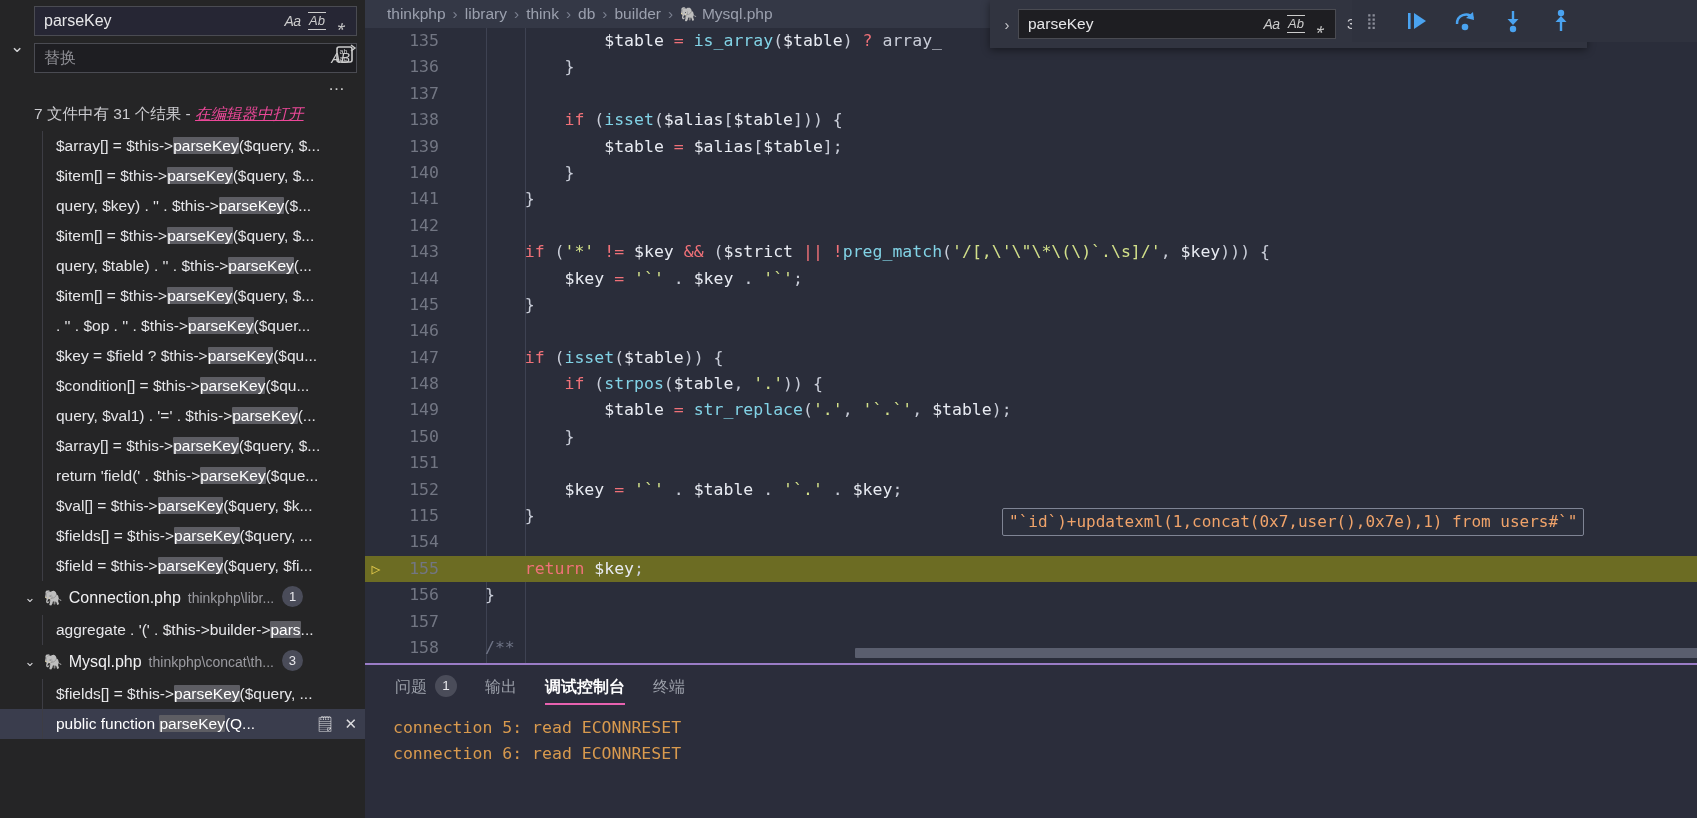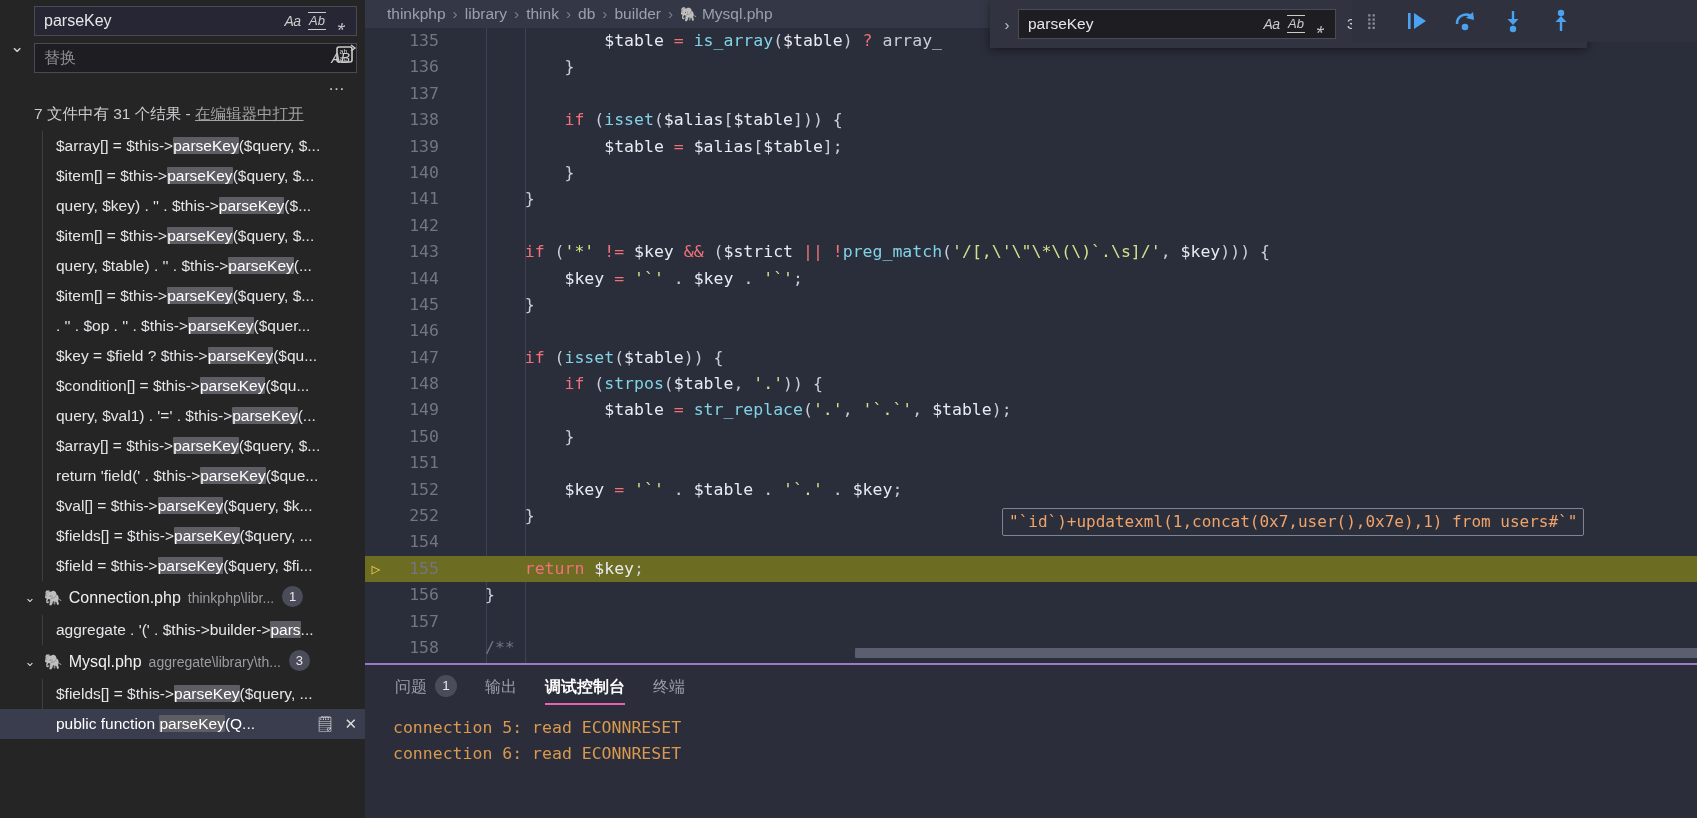--- a/index.html
+++ b/index.html
@@ -52,21 +52,21 @@
   }
   .ellipsis-row {
     text-align: right; padding-right: 10px; height: 17px;
     color: #cccccc; font-size: 17px; line-height: 10px; letter-spacing: 2px;
     cursor: pointer;
   }
   #result-summary {
     margin-left: 26px; margin-right: 8px; padding: 4px 0 2px 0;
     color: #ccccd0; font-size: 15.5px; line-height: 26px;
   }
-  #result-summary .lnk { text-decoration: underline; cursor: pointer; color: #a3a3a3; }
+  #result-summary .lnk { text-decoration: underline; cursor: pointer; color: #ec4899; font-style: italic; }
 
   
   #results { position: relative; margin-top: 2px; }
   .res-line {
     position: relative; height: 30px; line-height: 30px; white-space: nowrap;
     overflow: hidden; color: #e6e6e9; font-size: 15.5px; cursor: pointer;
     padding-left: 56px;
   }
   .res-line .guide {
     position: absolute; left: 42px; top: 0; bottom: 0; width: 1px; background: #3d3d44;
@@ -289,21 +289,21 @@
         <div class="res-line"><span class="guide"></span><span>$key = $field ? $this-&gt;</span><span class="hl">parseKey</span><span>($qu...</span></div>
         <div class="res-line"><span class="guide"></span><span>$condition[] = $this-&gt;</span><span class="hl">parseKey</span><span>($qu...</span></div>
         <div class="res-line"><span class="guide"></span><span>query, $val1) . '=' . $this-&gt;</span><span class="hl">parseKey</span><span>(...</span></div>
         <div class="res-line"><span class="guide"></span><span>$array[] = $this-&gt;</span><span class="hl">parseKey</span><span>($query, $...</span></div>
         <div class="res-line"><span class="guide"></span><span>return 'field(' . $this-&gt;</span><span class="hl">parseKey</span><span>($que...</span></div>
         <div class="res-line"><span class="guide"></span><span>$val[] = $this-&gt;</span><span class="hl">parseKey</span><span>($query, $k...</span></div>
         <div class="res-line"><span class="guide"></span><span>$fields[] = $this-&gt;</span><span class="hl">parseKey</span><span>($query, ...</span></div>
         <div class="res-line"><span class="guide"></span><span>$field = $this-&gt;</span><span class="hl">parseKey</span><span>($query, $fi...</span></div>
         <div class="file-row"><span class="fchev">⌄</span><span class="fico">🐘</span><span class="fname">Connection.php</span><span class="fpath">thinkphp\libr...</span><span class="fbadge">1</span></div>
         <div class="res-line"><span class="guide"></span><span>aggregate . '(' . $this-&gt;builder-&gt;</span><span class="hl">pars</span><span>...</span></div>
-        <div class="file-row"><span class="fchev">⌄</span><span class="fico">🐘</span><span class="fname">Mysql.php</span><span class="fpath">aggregate\library\th...</span><span class="fbadge">3</span></div>
+        <div class="file-row"><span class="fchev">⌄</span><span class="fico">🐘</span><span class="fname">Mysql.php</span><span class="fpath">thinkphp\concat\th...</span><span class="fbadge">3</span></div>
         <div class="res-line"><span class="guide"></span><span>$fields[] = $this-&gt;</span><span class="hl">parseKey</span><span>($query, ...</span></div>
         <div class="res-line selected"><span class="guide"></span><span>public function </span><span class="hl">parseKey</span><span>(Q...</span><span class="row-actions">
             <span class="ra">🗒</span>
             <span class="ra">✕</span>
           </span></div>
       </div>
 
   </div>
 
   <div id="editor-area">
@@ -325,21 +325,21 @@
           <div class="cline"><span class="gut">143</span><span class="code"><span class="punc"> </span><span class="punc"> </span><span class="punc"> </span><span class="punc"> </span><span class="kw">if</span><span class="punc"> </span><span class="punc">(</span><span class="str">'*'</span><span class="punc"> </span><span class="op">!=</span><span class="punc"> </span><span class="var">$key</span><span class="punc"> </span><span class="op">&amp;&amp;</span><span class="punc"> </span><span class="punc">(</span><span class="var">$strict</span><span class="punc"> </span><span class="op">||</span><span class="punc"> </span><span class="op">!</span><span class="fn">preg_match</span><span class="punc">(</span><span class="str">'/[,\'\"\*\(\)`.\s]/'</span><span class="punc">,</span><span class="punc"> </span><span class="var">$key</span><span class="punc">)</span><span class="punc">)</span><span class="punc">)</span><span class="punc"> </span><span class="punc">{</span></span></div>
           <div class="cline"><span class="gut">144</span><span class="code"><span class="punc"> </span><span class="punc"> </span><span class="punc"> </span><span class="punc"> </span><span class="punc"> </span><span class="punc"> </span><span class="punc"> </span><span class="punc"> </span><span class="var">$key</span><span class="punc"> </span><span class="op">=</span><span class="punc"> </span><span class="str">'`'</span><span class="punc"> </span><span class="punc">.</span><span class="punc"> </span><span class="var">$key</span><span class="punc"> </span><span class="punc">.</span><span class="punc"> </span><span class="str">'`'</span><span class="punc">;</span></span></div>
           <div class="cline"><span class="gut">145</span><span class="code"><span class="punc"> </span><span class="punc"> </span><span class="punc"> </span><span class="punc"> </span><span class="punc">}</span></span></div>
           <div class="cline"><span class="gut">146</span><span class="code"></span></div>
           <div class="cline"><span class="gut">147</span><span class="code"><span class="punc"> </span><span class="punc"> </span><span class="punc"> </span><span class="punc"> </span><span class="kw">if</span><span class="punc"> </span><span class="punc">(</span><span class="fn">isset</span><span class="punc">(</span><span class="var">$table</span><span class="punc">)</span><span class="punc">)</span><span class="punc"> </span><span class="punc">{</span></span></div>
           <div class="cline"><span class="gut">148</span><span class="code"><span class="punc"> </span><span class="punc"> </span><span class="punc"> </span><span class="punc"> </span><span class="punc"> </span><span class="punc"> </span><span class="punc"> </span><span class="punc"> </span><span class="kw">if</span><span class="punc"> </span><span class="punc">(</span><span class="fn">strpos</span><span class="punc">(</span><span class="var">$table</span><span class="punc">,</span><span class="punc"> </span><span class="str">'.'</span><span class="punc">)</span><span class="punc">)</span><span class="punc"> </span><span class="punc">{</span></span></div>
           <div class="cline"><span class="gut">149</span><span class="code"><span class="punc"> </span><span class="punc"> </span><span class="punc"> </span><span class="punc"> </span><span class="punc"> </span><span class="punc"> </span><span class="punc"> </span><span class="punc"> </span><span class="punc"> </span><span class="punc"> </span><span class="punc"> </span><span class="punc"> </span><span class="var">$table</span><span class="punc"> </span><span class="op">=</span><span class="punc"> </span><span class="fn">str_replace</span><span class="punc">(</span><span class="str">'.'</span><span class="punc">,</span><span class="punc"> </span><span class="str">'`.`'</span><span class="punc">,</span><span class="punc"> </span><span class="var">$table</span><span class="punc">)</span><span class="punc">;</span></span></div>
           <div class="cline"><span class="gut">150</span><span class="code"><span class="punc"> </span><span class="punc"> </span><span class="punc"> </span><span class="punc"> </span><span class="punc"> </span><span class="punc"> </span><span class="punc"> </span><span class="punc"> </span><span class="punc">}</span></span></div>
           <div class="cline"><span class="gut">151</span><span class="code"></span></div>
           <div class="cline"><span class="gut">152</span><span class="code"><span class="punc"> </span><span class="punc"> </span><span class="punc"> </span><span class="punc"> </span><span class="punc"> </span><span class="punc"> </span><span class="punc"> </span><span class="punc"> </span><span class="var">$key</span><span class="punc"> </span><span class="op">=</span><span class="punc"> </span><span class="str">'`'</span><span class="punc"> </span><span class="punc">.</span><span class="punc"> </span><span class="var">$table</span><span class="punc"> </span><span class="punc">.</span><span class="punc"> </span><span class="str">'`.'</span><span class="punc"> </span><span class="punc">.</span><span class="punc"> </span><span class="var">$key</span><span class="punc">;</span></span></div>
-          <div class="cline"><span class="gut">252</span><span class="code"><span class="punc"> </span><span class="punc"> </span><span class="punc"> </span><span class="punc"> </span><span class="punc">}</span></span></div>
+          <div class="cline"><span class="gut">115</span><span class="code"><span class="punc"> </span><span class="punc"> </span><span class="punc"> </span><span class="punc"> </span><span class="punc">}</span></span></div>
           <div class="cline"><span class="gut">154</span><span class="code"></span></div>
           <div class="cline current"><span class="mark">▷</span><span class="gut">155</span><span class="code"><span class="punc"> </span><span class="punc"> </span><span class="punc"> </span><span class="punc"> </span><span class="kw">return</span><span class="punc"> </span><span class="var">$key</span><span class="punc">;</span></span></div>
           <div class="cline"><span class="gut">156</span><span class="code"><span class="punc">}</span></span></div>
           <div class="cline"><span class="gut">157</span><span class="code"></span></div>
           <div class="cline"><span class="gut">158</span><span class="code"><span class="cmt">/**</span></span></div>
           <div class="cline"><span class="gut">159</span><span class="code"></span></div>
         </div>
     </div>
 
     <div id="inline-hint">"`id`)+updatexml(1,concat(0x7,user(),0x7e),1) from users#`"</div>

